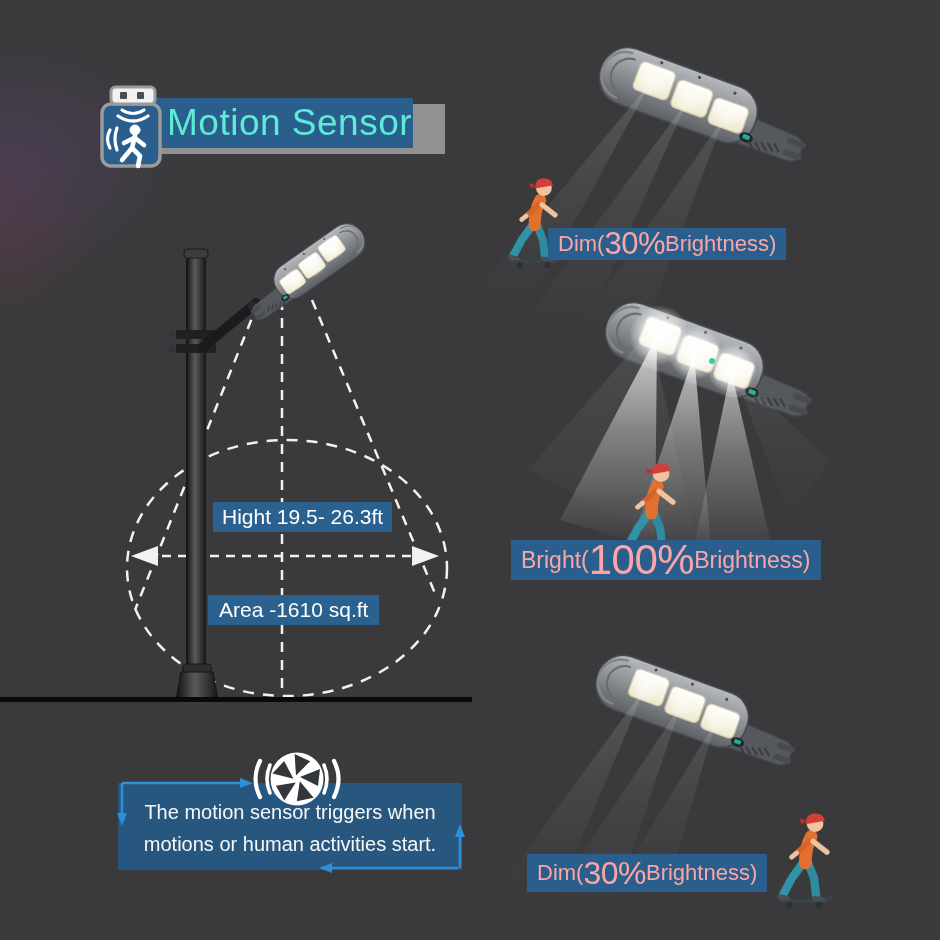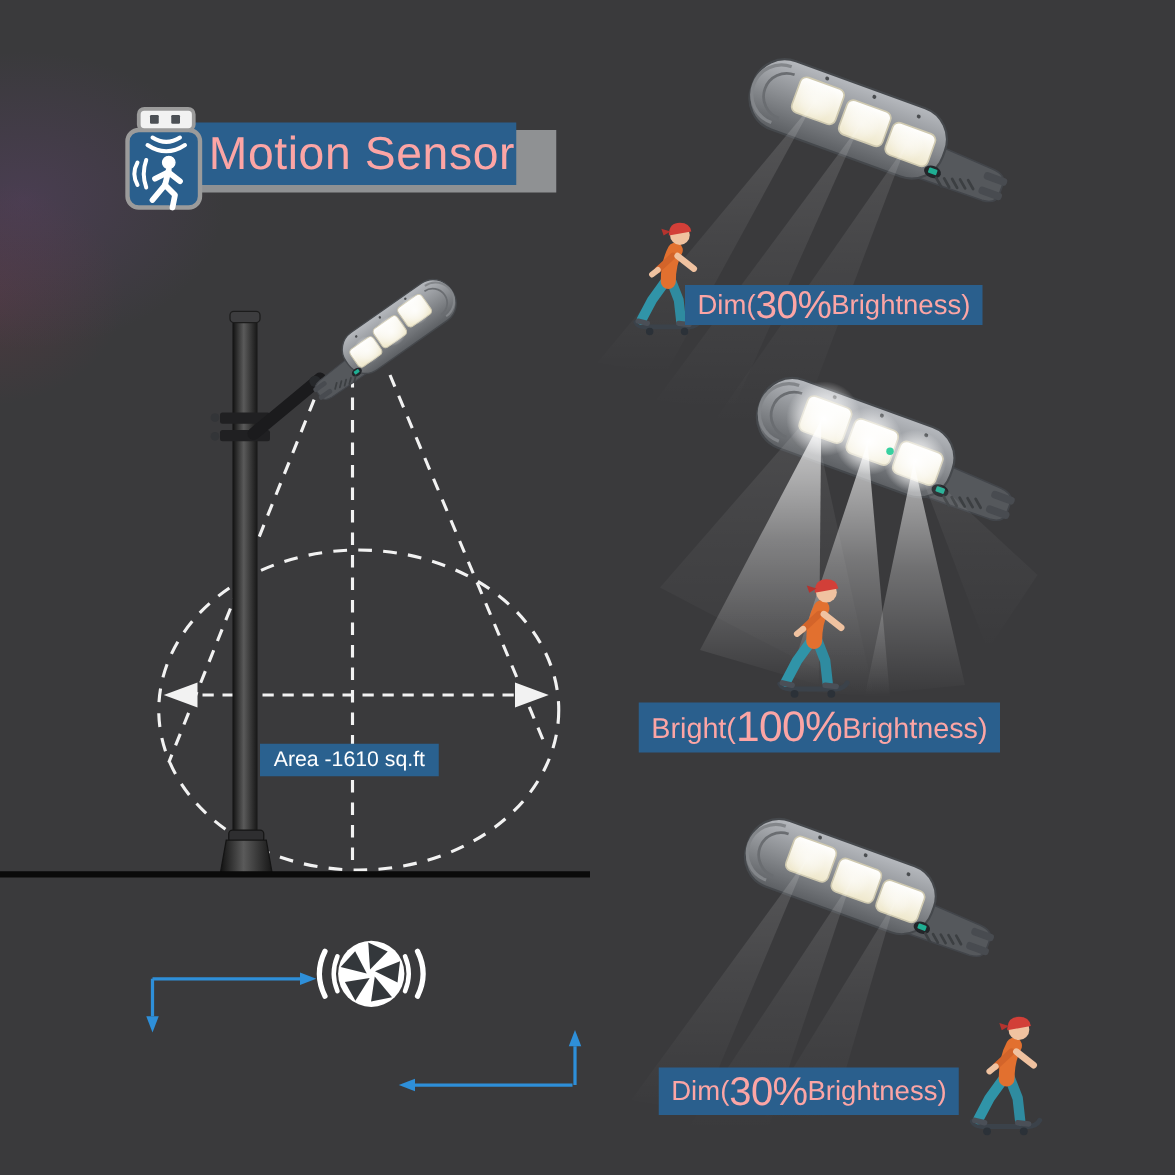--- a/index.html
+++ b/index.html
@@ -12,34 +12,34 @@
       radial-gradient(170px 130px at -2% 25%, rgba(140,55,75,0.22), transparent 70%),
       #3a3a3c;
   }
   svg.scene { position:absolute; inset:0; z-index:1; }
 
   
   .banner-shadow { position:absolute; left:153px; top:104px; width:292px; height:50px;
                    background:#8f9193; z-index:4; }
   .banner { position:absolute; left:145px; top:98px; width:268px; height:50px;
             background:#2a5f8d; z-index:5; display:flex; align-items:center; }
-  .banner .t { color:#fca5a5; font-size:37px; padding-left:22px; letter-spacing:0.5px; white-space:nowrap; }
+  .banner .t { color:#5eead4; font-size:37px; padding-left:22px; letter-spacing:0.5px; white-space:nowrap; }
   .title-icon { position:absolute; left:94px; top:82px; z-index:6; }
 
   
   .tag { position:absolute; background:#2a618f; color:#fff; z-index:5; white-space:nowrap; }
   .tag-height { left:213px; top:502px; font-size:21px; padding:3px 9px; }
-  .tag-area   { left:208px; top:595px; font-size:17px; padding:3px 11px; }
+  .tag-area   { left:208px; top:595px; font-size:21px; padding:3px 11px; }
 
   
   .state-label { position:absolute; background:#2a5f8d; color:#fca5a5; z-index:5;
                  display:flex; align-items:center; padding:0 10px; white-space:nowrap; }
   .state-label .pct { font-weight:400; letter-spacing:-0.5px; }
   .sl-1 { left:548px; top:228px; height:32px; font-size:22px; } .sl-1 .pct { font-size:31px; }
-  .sl-2 { left:511px; top:562px; height:40px; font-size:23px; } .sl-2 .pct { font-size:34px; }
+  .sl-2 { left:511px; top:540px; height:40px; font-size:23px; } .sl-2 .pct { font-size:42px; }
   .sl-3 { left:527px; top:854px; height:38px; font-size:22px; } .sl-3 .pct { font-size:32px; }
 
   
   .footnote { position:absolute; left:118px; top:783px; width:344px; height:87px;
               background:#27577e; z-index:5; text-align:center; color:#f7f7f7;
               font-size:20px; line-height:32px; padding-top:13px; }
   .foot-overlay { position:absolute; left:100px; top:735px; z-index:6; }
 </style>
 </head>
 <body>
@@ -221,38 +221,43 @@
     <g stroke="#ffffff" stroke-width="4.6" fill="none" stroke-linecap="round" stroke-linejoin="round">
       <circle cx="41" cy="48" r="5" fill="#ffffff" stroke-width="1"></circle>
       <path d="M41 54 L38 66"></path>
       <path d="M40 56 L30 61"></path>
       <path d="M41 56 L50 63"></path>
       <path d="M38 66 L28 78"></path>
       <path d="M38 66 L46 74 L44 84"></path>
     </g>
   </svg>
 
+  <div class="tag tag-height">Hight 19.5- 26.3ft</div>
   <div class="tag tag-area">Area -1610 sq.ft</div>
 
   <div class="state-label sl-1">
     <span>Dim(</span>
       <span class="pct">30%</span>
       <span>Brightness)</span>
   </div>
   <div class="state-label sl-2">
     <span>Bright(</span>
       <span class="pct">100%</span>
       <span>Brightness)</span>
   </div>
   <div class="state-label sl-3">
     <span>Dim(</span>
       <span class="pct">30%</span>
       <span>Brightness)</span>
   </div>
 
+  <div class="footnote">
+    <div>The motion sensor triggers when</div>
+    <div>motions or human activities start.</div>
+  </div>
   <svg class="foot-overlay" width="380" height="155" viewBox="0 0 380 155">
     <g stroke="#2e8fd9" stroke-width="2.6" fill="#2e8fd9">
       <path d="M22 48 H140" fill="none"></path>
         <polygon points="140,43 153,48 140,53" stroke="none"></polygon>
       <path d="M22 48 V78" fill="none"></path>
         <polygon points="17,78 27,78 22,91" stroke="none"></polygon>
       <path d="M360 133 V102" fill="none"></path>
         <polygon points="355,102 365,102 360,89" stroke="none"></polygon>
       <path d="M358 133 H232" fill="none"></path>
         <polygon points="232,128 232,138 219,133" stroke="none"></polygon>

